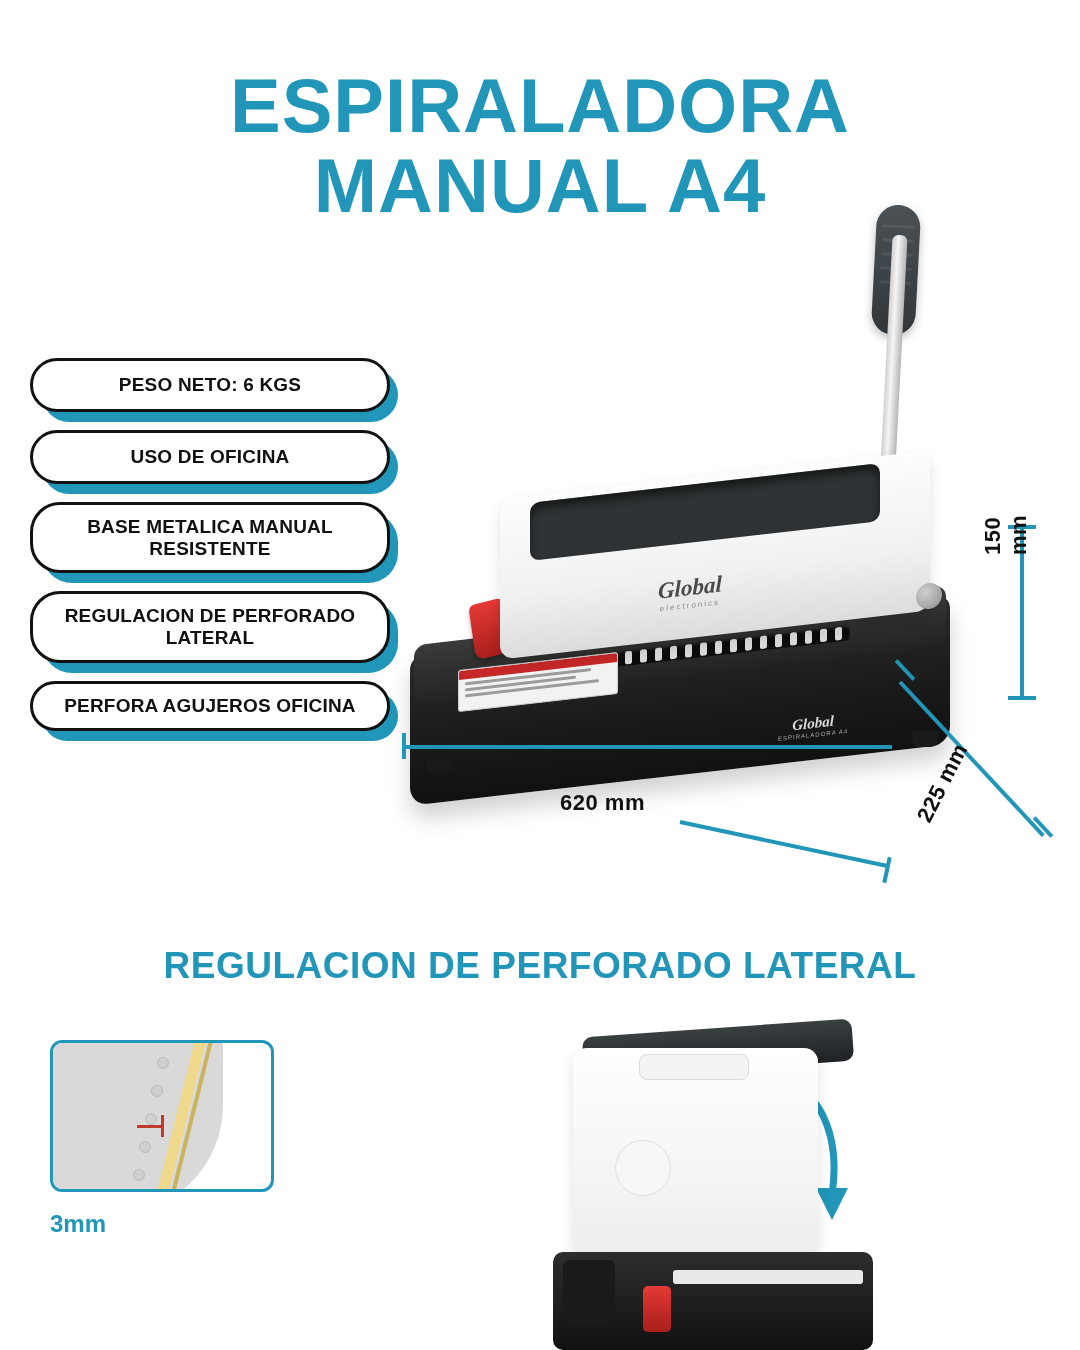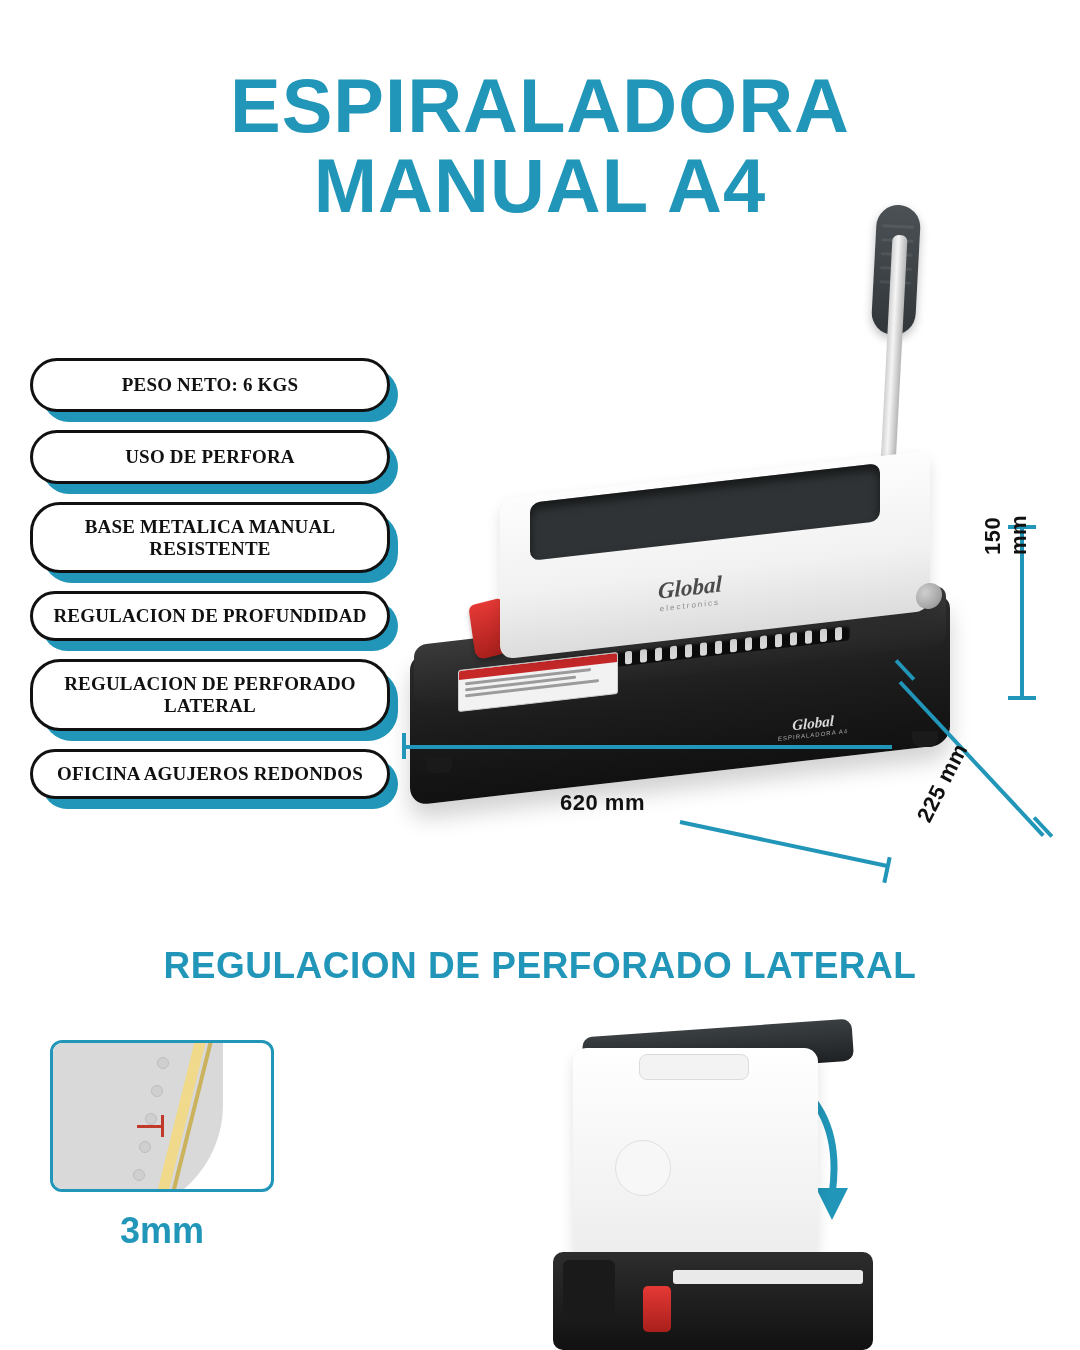--- a/index.html
+++ b/index.html
@@ -23,21 +23,21 @@
     letter-spacing: 1px;
     line-height: 0.95;
     text-transform: uppercase;
   }
   .title-line.l2 { margin-top: 8px; }
 
   
   .features {
     position: absolute; left: 30px; top: 358px; width: 360px;
   }
-  .pill-wrap { position: relative; margin-bottom: 18px; font-family: Liberation Serif, serif; }
+  .pill-wrap { position: relative; margin-bottom: 18px; }
   .pill-shadow {
     position: absolute; left: 12px; top: 10px; right: -8px; bottom: -10px;
     background: #2196b8; border-radius: 30px;
   }
   .pill {
     position: relative;
     background: #ffffff;
     border: 3px solid #111111;
     border-radius: 30px;
     padding: 13px 16px;
@@ -165,21 +165,21 @@
     transform: rotate(14deg);
   }
   .card .dots { position: absolute; top: 8px; }
   .card .dot {
     position: absolute; width: 12px; height: 12px; border-radius: 50%;
     background: #cfcfcf; border: 1px solid #bdbdbd;
   }
   .card .redmark { position: absolute; width: 26px; height: 3px; background: #c0392b; }
   .card .redv { position: absolute; width: 3px; height: 22px; background: #c0392b; }
   .card-label {
-    text-align: center; color: #2196b8; font-weight: 800; font-size: 36px; margin-top: 18px;
+    color: #2196b8; font-weight: 800; font-size: 24px; margin-top: 18px;
   }
 
   
   .bottom-machine { position: absolute; right: 0; bottom: 0; width: 330px; height: 330px; }
   .bm-white {
     position:absolute; left: 20px; top: 28px; width: 245px; height: 210px;
     background: linear-gradient(180deg,#ffffff,#ededed);
     border-radius: 14px; box-shadow: 0 6px 14px rgba(0,0,0,.12);
   }
   .bm-top {
@@ -217,41 +217,37 @@
 
   <div class="features">
 
     <div class="pill-wrap">
       <div class="pill-shadow"></div>
       <div class="pill">PESO NETO: 6 KGS</div>
     </div>
 
     <div class="pill-wrap">
       <div class="pill-shadow"></div>
-      <div class="pill">USO DE PERFORA</div>
+      <div class="pill">USO DE OFICINA</div>
     </div>
 
     <div class="pill-wrap">
       <div class="pill-shadow"></div>
       <div class="pill tall">BASE METALICA MANUAL RESISTENTE</div>
     </div>
 
-    <div class="pill-wrap">
-      <div class="pill-shadow"></div>
-      <div class="pill tall">REGULACION DE PROFUNDIDAD</div>
-    </div>
 
     <div class="pill-wrap">
       <div class="pill-shadow"></div>
       <div class="pill tall">REGULACION DE PERFORADO LATERAL</div>
     </div>
 
     <div class="pill-wrap">
       <div class="pill-shadow"></div>
-      <div class="pill tall">OFICINA AGUJEROS REDONDOS</div>
+      <div class="pill tall">PERFORA AGUJEROS OFICINA</div>
     </div>
 
   </div>
 
   <div class="product-area">
     <div class="machine">
 
       <div class="handle-grip">
         <div class="grip-ridge" style="top:20px"></div>
         <div class="grip-ridge" style="top:34px"></div>

